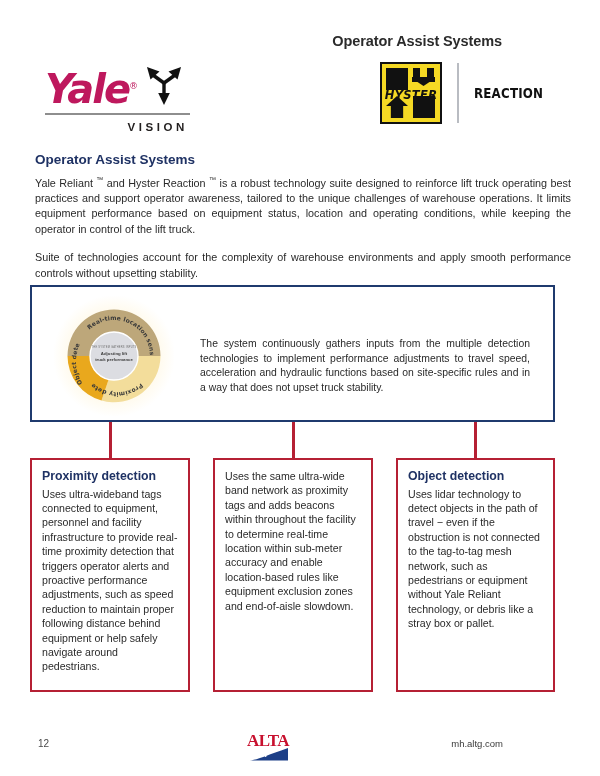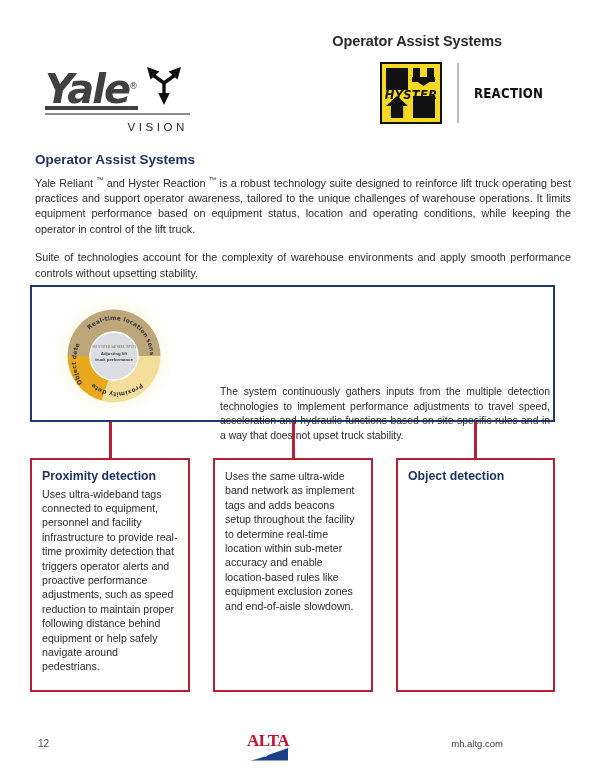--- a/index.html
+++ b/index.html
@@ -41,44 +41,43 @@
   .yale-row {
     display: flex;
     align-items: center;
     height: 44px;
   }
   .yale-word {
     font-family: "DejaVu Sans", sans-serif;
     font-size: 40px;
     font-weight: bold;
     font-style: italic;
-    color: #404040;
+    color: #be185d;
     letter-spacing: -2px;
     line-height: 40px;
     position: relative;
-    text-decoration: underline;
   }
   .yale-reg {
     font-size: 9px;
     vertical-align: super;
     font-style: normal;
     font-weight: normal;
     letter-spacing: 0;
   }
   .yale-mark { margin-left: 7px; margin-top: -2px; }
   .yale-rule {
     height: 1.5px;
     background: #8e8e8e;
     margin-top: 3px;
     width: 145px;
   }
   .yale-vision {
     text-align: right;
     font-size: 11.5px;
-    font-weight: normal;
+    font-weight: bold;
     letter-spacing: 3.6px;
     color: #221f1f;
     margin-top: 6px;
     padding-right: 2px;
   }
 
   
   .hyster-logo {
     position: absolute;
     left: 380px;
@@ -200,28 +199,27 @@
   .panel-title {
     position: absolute;
     left: 172px;
     top: 30px;
     font-size: 12.5px;
     font-weight: bold;
     color: #1f3264;
   }
   .panel-body {
     position: absolute;
-    left: 188px;
+    left: 168px;
     top: 50px;
     width: 330px;
     font-size: 10.4px;
     line-height: 14.6px;
     color: #2a2a2a;
     text-align: justify;
-    margin-top: 48px;
   }
 
   
   .connector {
     position: absolute;
     width: 2.5px;
     background: #b52034;
   }
 
   
@@ -395,25 +393,26 @@
   <div class="connector" style="left:109px; top:422px; height:36px;"></div>
   <div class="connector" style="left:292px; top:422px; height:36px;"></div>
   <div class="connector" style="left:474px; top:422px; height:36px;"></div>
 
   <div class="card card-1">
     <div class="card-title">Proximity detection</div>
     <div class="card-body">Uses ultra-wideband tags connected to equipment, personnel and facility infrastructure to provide real-time proximity detection that triggers operator alerts and proactive performance adjustments, such as speed reduction to maintain proper following distance behind equipment or help safely navigate around pedestrians.</div>
   </div>
 
   <div class="card card-2">
-    <div class="card-body">Uses the same ultra-wide band network as implement tags and adds beacons setup throughout the facility to determine real-time location within sub-meter accuracy and enable location-based rules like equipment exclusion zones and end-of-aisle slowdown.</div>
+    <div class="card-body">Uses the same ultra-wide band network as proximity tags and adds beacons within throughout the facility to determine real-time location within sub-meter accuracy and enable location-based rules like equipment exclusion zones and end-of-aisle slowdown.</div>
   </div>
 
   <div class="card card-3">
     <div class="card-title">Object detection</div>
+    <div class="card-body">Uses lidar technology to detect objects in the path of travel − even if the obstruction is not connected to the tag-to-tag mesh network, such as pedestrians or equipment without Yale Reliant technology, or debris like a stray box or pallet.</div>
   </div>
 
   <div class="footer-page-num">12</div>
 
   <div class="alta-logo">
     <div class="alta-word">ALTA</div>
     <div class="alta-swoosh">
       <svg width="40" height="13" viewBox="0 0 40 13" style="position:absolute;left:0;top:0;" aria-hidden="true">
         <path d="M0 12.5 C 8 12.5, 14 9, 40 0 L 40 12.5 Z" fill="#1d3f87"></path>
       </svg>

